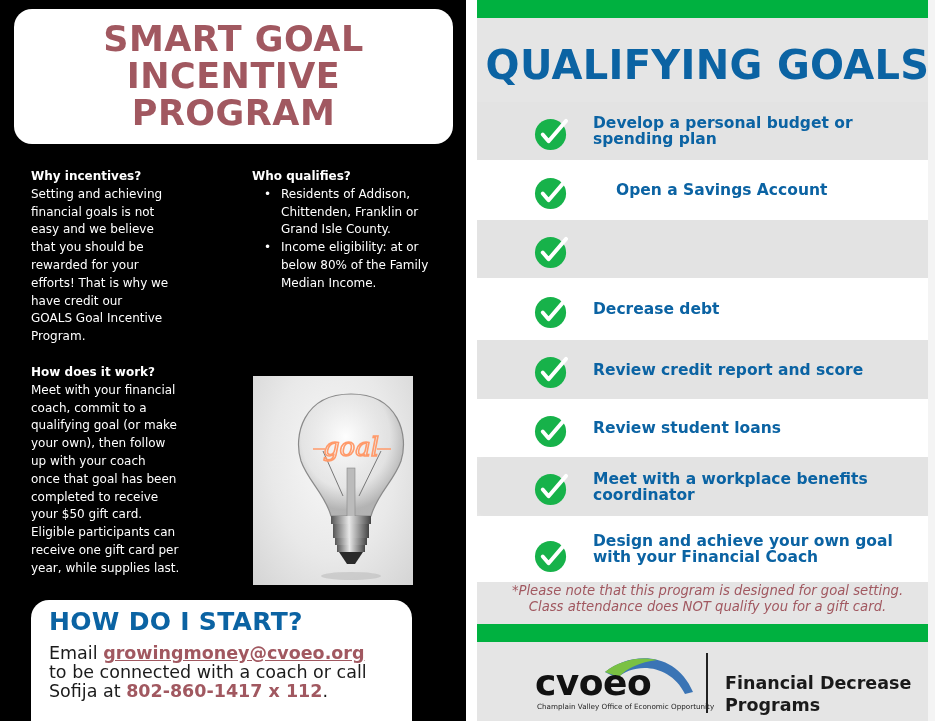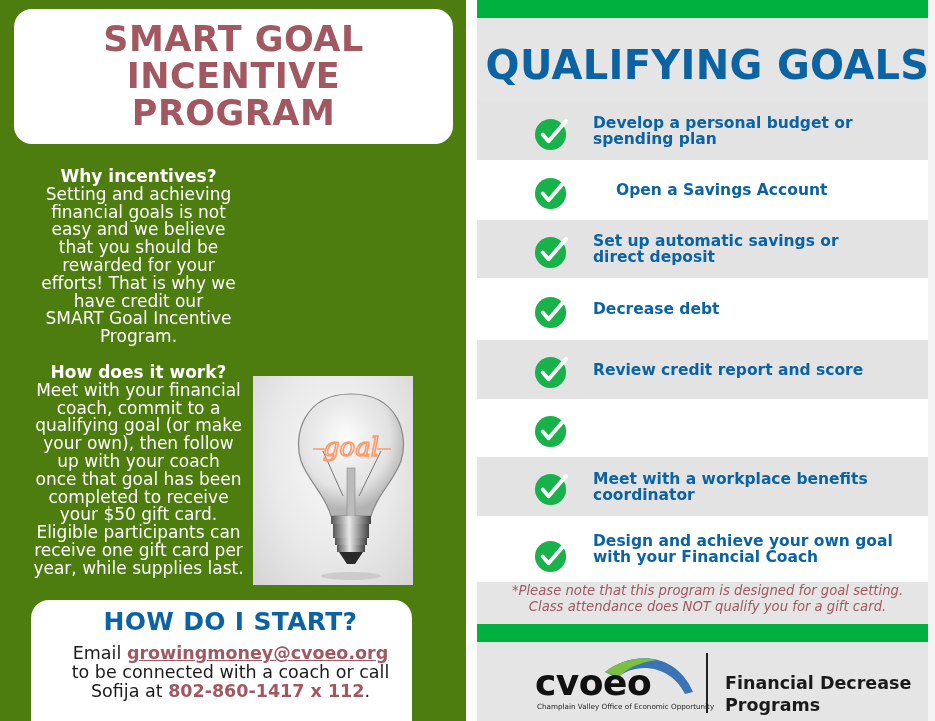--- a/index.html
+++ b/index.html
@@ -1,30 +1,30 @@
 <!DOCTYPE html>
 <html><head>
   <meta charset="utf-8">
   <style>
     * { box-sizing: border-box; margin: 0; padding: 0; }
     html, body { width: 935px; height: 721px; overflow: hidden; background: #ffffff; }
     body { position: relative; font-family: "DejaVu Sans", "Liberation Sans", sans-serif; }
 
     
-    .left-panel { position: absolute; left: 0; top: 0; width: 466px; height: 721px; background: #4d7c0f; text-align: center; }
+    .left-panel { position: absolute; left: 0; top: 0; width: 466px; height: 721px; background: #000000; }
     .title-box {
       position: absolute; left: 14px; top: 9px; width: 439px; height: 135px;
       background: #ffffff; border-radius: 18px;
       display: flex; flex-direction: column; align-items: center; justify-content: center;
     }
     .title-line {
       font-family: "DejaVu Sans", sans-serif; font-weight: bold; color: #a15860;
       font-size: 35px; line-height: 37px; letter-spacing: 0.5px;
     }
-    .col { position: absolute; color: #ffffff; font-size: 17px; line-height: 17.8px; }
+    .col { position: absolute; color: #ffffff; font-size: 12px; line-height: 17.8px; }
     .col .heading { font-weight: bold; }
     .col-why { left: 31px; top: 168px; width: 215px; }
     .col-how { left: 31px; top: 364px; width: 215px; }
     .col-who { left: 252px; top: 168px; width: 205px; }
     .bullet-list { list-style: none; padding-left: 12px; }
     .bullet-list li { position: relative; padding-left: 17px; }
     .bullet-list li::before { content: "\2022"; position: absolute; left: 0; top: 0; }
 
     .bulb-photo {
       position: absolute; left: 253px; top: 376px; width: 160px; height: 209px;
@@ -83,24 +83,31 @@
 
   <div class="col col-why">
     <div class="heading">Why incentives?</div>
     <div>Setting and achieving</div>
     <div>financial goals is not</div>
     <div>easy and we believe</div>
     <div>that you should be</div>
     <div>rewarded for your</div>
     <div>efforts! That is why we</div>
     <div>have credit our</div>
-    <div>SMART Goal Incentive</div>
+    <div>GOALS Goal Incentive</div>
     <div>Program.</div>
   </div>
 
+  <div class="col col-who">
+    <div class="heading">Who qualifies?</div>
+    <ul class="bullet-list">
+      <li>Residents of Addison, Chittenden, Franklin or Grand Isle County.</li>
+      <li>Income eligibility: at or below 80% of the Family Median Income.</li>
+    </ul>
+  </div>
 
   <div class="col col-how">
     <div class="heading">How does it work?</div>
     <div>Meet with your financial</div>
     <div>coach, commit to a</div>
     <div>qualifying goal (or make</div>
     <div>your own), then follow</div>
     <div>up with your coach</div>
     <div>once that goal has been</div>
     <div>completed to receive</div>
@@ -172,24 +179,20 @@
       </svg>
     <div class="goal-text" style="top: 22px; margin-left: 23px;">
         <div>Open a Savings Account</div>
       </div>
   </div>
   <div class="goal-row gray" style="top:220px;height:58px;">
     <svg class="check" viewBox="0 0 36 36" style="top: 13.5px;">
         <circle cx="17" cy="19" r="16" fill="#17b24a"></circle>
         <path d="M9 19 L15 26 L33 5" fill="none" stroke="#fff" stroke-width="4" stroke-linecap="round" stroke-linejoin="round"></path>
       </svg>
-    <div class="goal-text" style="top: 13px;">
-        <div>Set up automatic savings or</div>
-        <div>direct deposit</div>
-      </div>
   </div>
   <div class="goal-row white" style="top:278px;height:62px;">
     <svg class="check" viewBox="0 0 36 36" style="top: 15.5px;">
         <circle cx="17" cy="19" r="16" fill="#17b24a"></circle>
         <path d="M9 19 L15 26 L33 5" fill="none" stroke="#fff" stroke-width="4" stroke-linecap="round" stroke-linejoin="round"></path>
       </svg>
     <div class="goal-text" style="top: 23px;">
         <div>Decrease debt</div>
       </div>
   </div>
@@ -200,20 +203,23 @@
       </svg>
     <div class="goal-text" style="top: 21.5px;">
         <div>Review credit report and score</div>
       </div>
   </div>
   <div class="goal-row white" style="top:399px;height:58px;">
     <svg class="check" viewBox="0 0 36 36" style="top: 13.5px;">
         <circle cx="17" cy="19" r="16" fill="#17b24a"></circle>
         <path d="M9 19 L15 26 L33 5" fill="none" stroke="#fff" stroke-width="4" stroke-linecap="round" stroke-linejoin="round"></path>
       </svg>
+    <div class="goal-text" style="top: 21px;">
+        <div>Review student loans</div>
+      </div>
   </div>
   <div class="goal-row gray" style="top:457px;height:59px;border-radius:8px;">
     <svg class="check" viewBox="0 0 36 36" style="top: 14px;">
         <circle cx="17" cy="19" r="16" fill="#17b24a"></circle>
         <path d="M9 19 L15 26 L33 5" fill="none" stroke="#fff" stroke-width="4" stroke-linecap="round" stroke-linejoin="round"></path>
       </svg>
     <div class="goal-text" style="top: 13.5px;">
         <div>Meet with a workplace benefits</div>
         <div>coordinator</div>
       </div>

